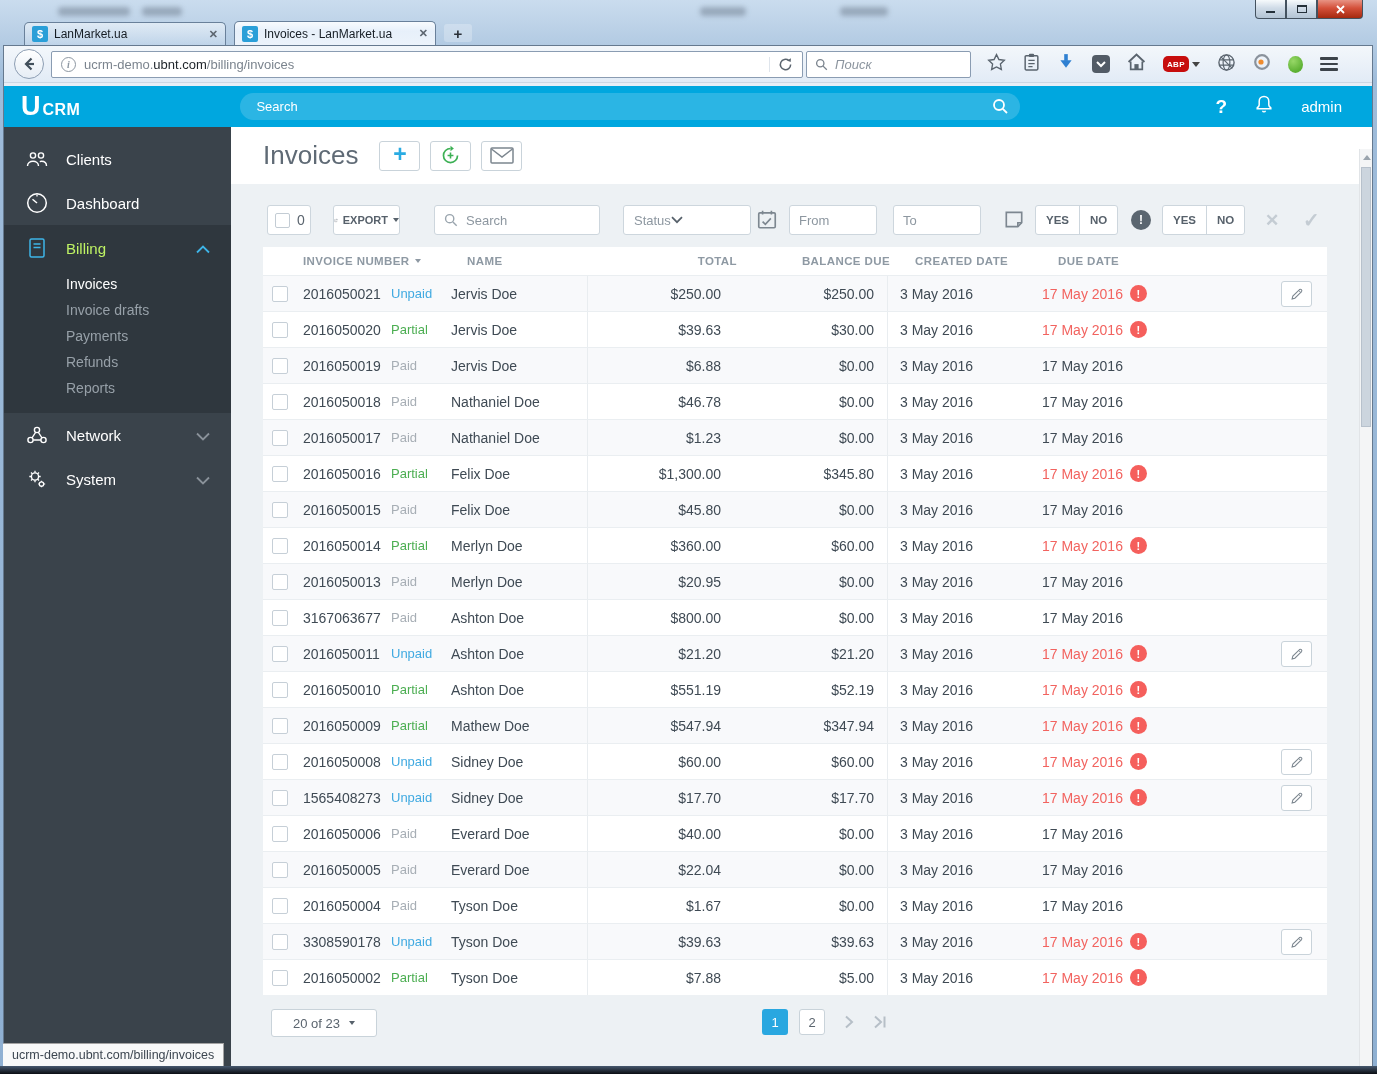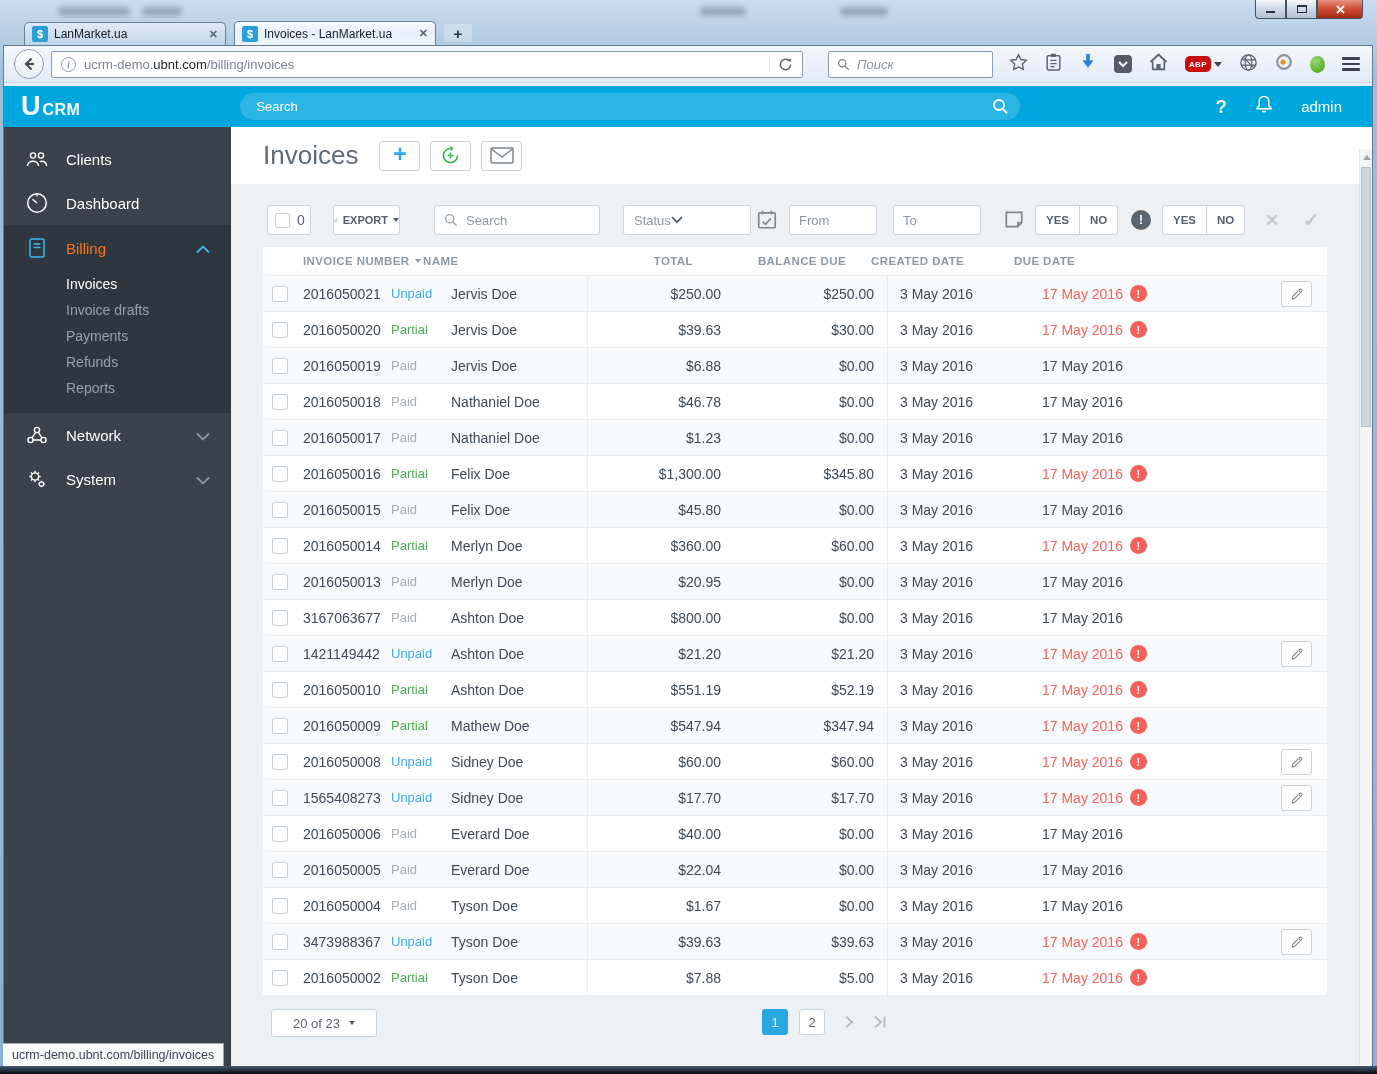--- a/index.html
+++ b/index.html
@@ -43,21 +43,21 @@
   .gapstrip{height:3px;background:#e8eef6}
   .back-btn{width:30px;height:30px;border-radius:50%;border:1px solid #8d9eb3;flex:none;
        background:linear-gradient(#ffffff,#e6edf5);display:flex;align-items:center;justify-content:center;margin-right:7px}
   .urlbar{width:752px;height:27px;border:1px solid #8a9cb2;border-radius:2px;background:#fff;
        display:flex;align-items:center;padding:0 9px;gap:8px;font-size:13px}
   .circle-i{width:15px;height:15px;border-radius:50%;border:1px solid #8d97a2;color:#8d97a2;flex:none;
        font-size:10px;font-style:italic;font-weight:bold;display:flex;align-items:center;justify-content:center;font-family:"Liberation Serif",serif}
   .url-sub,.url-path{color:#7b848e}.url-dom{color:#20262c}
   .reload{margin-left:auto;border-left:1px solid #dfe5ec;padding-left:8px;display:flex;align-items:center}
   .search-fld{width:165px;height:27px;border:1px solid #8a9cb2;border-radius:2px;background:#fff;
-       display:flex;align-items:center;padding:0 8px;gap:7px;margin-left:25px;font-size:13px;
+       display:flex;align-items:center;padding:0 8px;gap:7px;margin-left:3px;font-size:13px;
        font-style:italic;color:#8b949e}
   .nav-icons{display:flex;align-items:center;gap:17px;margin-left:16px}
   .abp-wrap{display:flex;align-items:center;gap:3px}
   .abp{height:16px;padding:0 4px;border-radius:5px;background:#c70d0d;color:#fff;font-size:8px;
        font-weight:bold;display:flex;align-items:center;letter-spacing:.3px}
   .caret-dn{width:0;height:0;border-left:4px solid transparent;border-right:4px solid transparent;border-top:5px solid #444}
   .pocket{width:18px;height:18px;border-radius:4px;background:#525b66;display:flex;align-items:center;justify-content:center}
   .green-dot{width:15px;height:17px;border-radius:50%;background:radial-gradient(circle at 35% 30%,#97d867,#5cb032 70%)}
   .burger{display:flex;flex-direction:column;gap:3px}
   .burger span{width:18px;height:2.5px;background:#3c434a;border-radius:1px}
@@ -74,21 +74,21 @@
   .nav-right{margin-left:auto;display:flex;align-items:center;gap:27px;padding-right:30px;color:#fff}
   .help-q{font-size:19px;font-weight:bold}
   .nav-user{font-size:15px}
 
   .app-body{flex:1;display:flex;overflow:hidden}
   .sidebar{width:227px;background:#3a434b;color:#fff;padding-top:10px;flex:none}
   .side-item{display:flex;align-items:center;height:44px;padding:0 21px;font-size:15px}
   .side-item .ic{width:24px;height:24px;margin-right:17px;flex:none}
   .chev{margin-left:auto}
   .billing-block{background:#2f373e;padding-bottom:12px}
-  .billing-block .side-item{color:#f97316;height:46px}
+  .billing-block .side-item{color:#bef264;height:46px}
   .sub-item{height:26px;display:flex;align-items:center;padding-left:62px;font-size:14px;color:#97a0a8}
   .sub-item.active{color:#fff}
 
   .content{flex:1;position:relative;background:#edf1f4;overflow:hidden}
   .page-header{position:absolute;top:0;left:0;right:0;height:57px;background:#fff;
        display:flex;align-items:center;padding-left:32px}
   .page-title{font-size:26px;color:#5f6a75}
   .hdr-btn{width:41px;height:30px;border:1px solid #c9d3da;border-radius:3px;background:#fff;
        display:flex;align-items:center;justify-content:center}
   .hdr-btn.plus{margin-left:21px;color:#2aabe2;font-size:23px;font-weight:bold;padding-bottom:2px}
@@ -112,21 +112,21 @@
   .yesno span{padding:0 10px;display:flex;align-items:center;height:28px}
   .yesno span+span{border-left:1px solid #cdd6dd}
   .excl-ico{position:absolute;left:868px;top:5px;width:20px;height:20px;border-radius:50%;background:#5b6670;
        color:#fff;font-weight:bold;font-size:12px;display:flex;align-items:center;justify-content:center}
   .gray-x{position:absolute;left:1002px;top:5px;color:#c4ccd3;font-size:17px;font-weight:bold}
   .gray-ck{position:absolute;left:1040px;top:3px;color:#c4ccd3;font-size:20px;font-weight:bold}
 
   .card{position:absolute;top:120px;left:32px;width:1064px;background:#fff}
   .thead{display:flex;align-items:center;height:28px;font-size:11.5px;font-weight:bold;color:#8e99a3;letter-spacing:.4px}
   .col-check{width:40px;padding-left:9px;flex:none}
-  .col-numst{width:120px;flex:none;display:flex;align-items:center;gap:5px}
+  .col-numst{width:164px;flex:none;display:flex;align-items:center;gap:5px}
   .col-num{width:88px;flex:none}
   .col-st{width:60px;flex:none;font-size:13px}
   .col-name{width:136px;flex:none}
   .col-total{width:134px;flex:none;text-align:right;justify-content:flex-end}
   .col-bal{width:166px;flex:none;text-align:right;padding-right:13px;justify-content:flex-end}
   .col-created{width:155px;flex:none;padding-left:12px}
   .col-due{flex:1;display:flex;align-items:center}
   .row{position:relative;display:flex;align-items:center;height:36px;border-top:1px solid #eaeef1;
        font-size:14px;color:#3f4a54}
   .row.shade{background:#f8f9fb}
@@ -640,21 +640,21 @@
       <span class="due-text">17 May 2016</span>
 
     </span>
 
   </div>
 
   <div class="row shade">
     <span class="col-check">
                   <span class="row-cb"></span>
                 </span>
-    <span class="col-num">1421149442</span>
+    <span class="col-num">2016050011</span>
     <span class="col-st st-unpaid">Unpaid</span>
     <span class="col-name">Ashton Doe</span>
     <span class="col-total">$21.20</span>
     <span class="col-bal">$21.20</span>
     <span class="col-created">3 May 2016</span>
     <span class="col-due overdue">
       <span class="due-text">17 May 2016</span>
       <span class="badge">!</span>
     </span>
     <span class="edit-btn">
@@ -791,21 +791,21 @@
       <span class="due-text">17 May 2016</span>
 
     </span>
 
   </div>
 
   <div class="row shade">
     <span class="col-check">
                   <span class="row-cb"></span>
                 </span>
-    <span class="col-num">3473988367</span>
+    <span class="col-num">3308590178</span>
     <span class="col-st st-unpaid">Unpaid</span>
     <span class="col-name">Tyson Doe</span>
     <span class="col-total">$39.63</span>
     <span class="col-bal">$39.63</span>
     <span class="col-created">3 May 2016</span>
     <span class="col-due overdue">
       <span class="due-text">17 May 2016</span>
       <span class="badge">!</span>
     </span>
     <span class="edit-btn">

